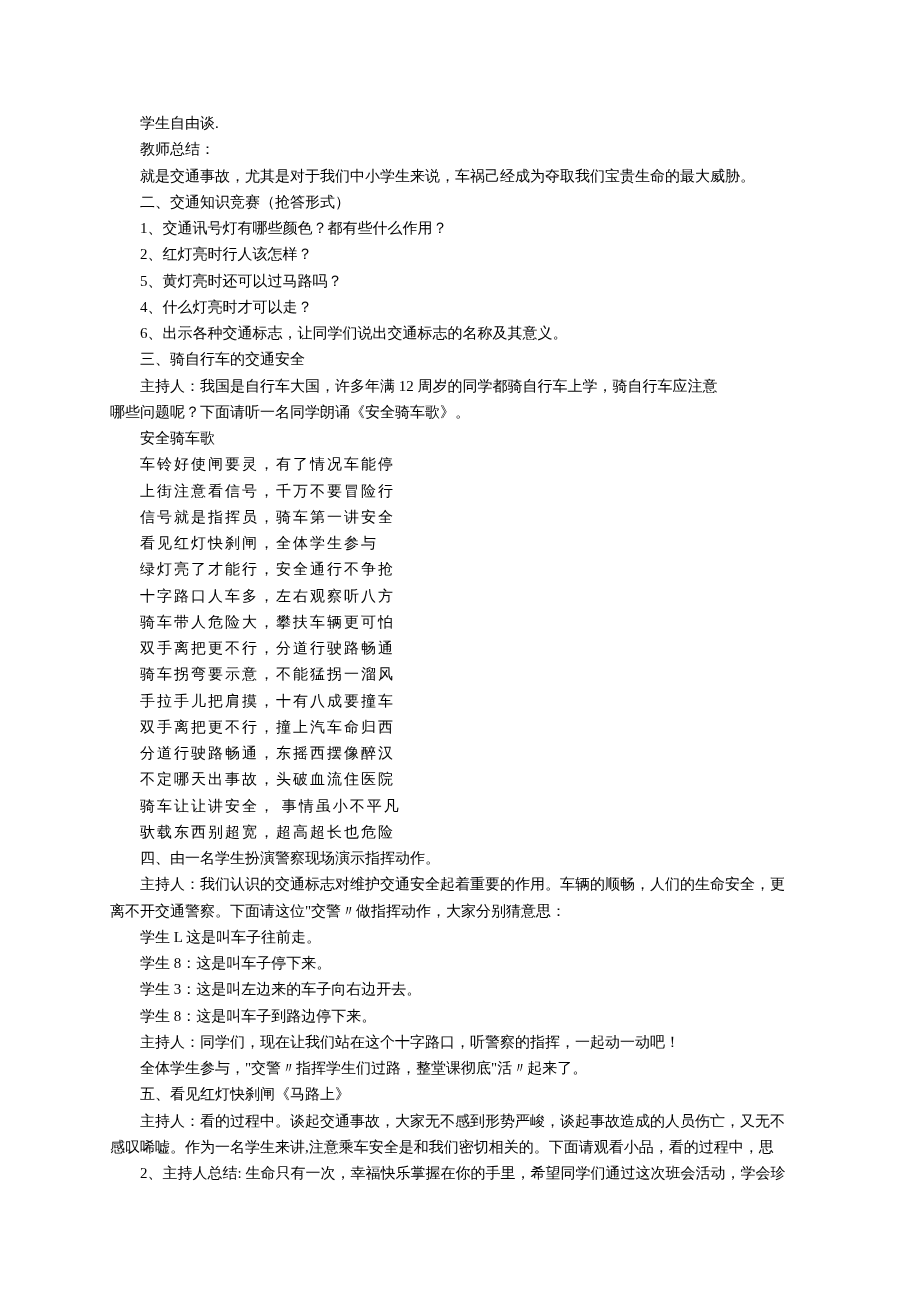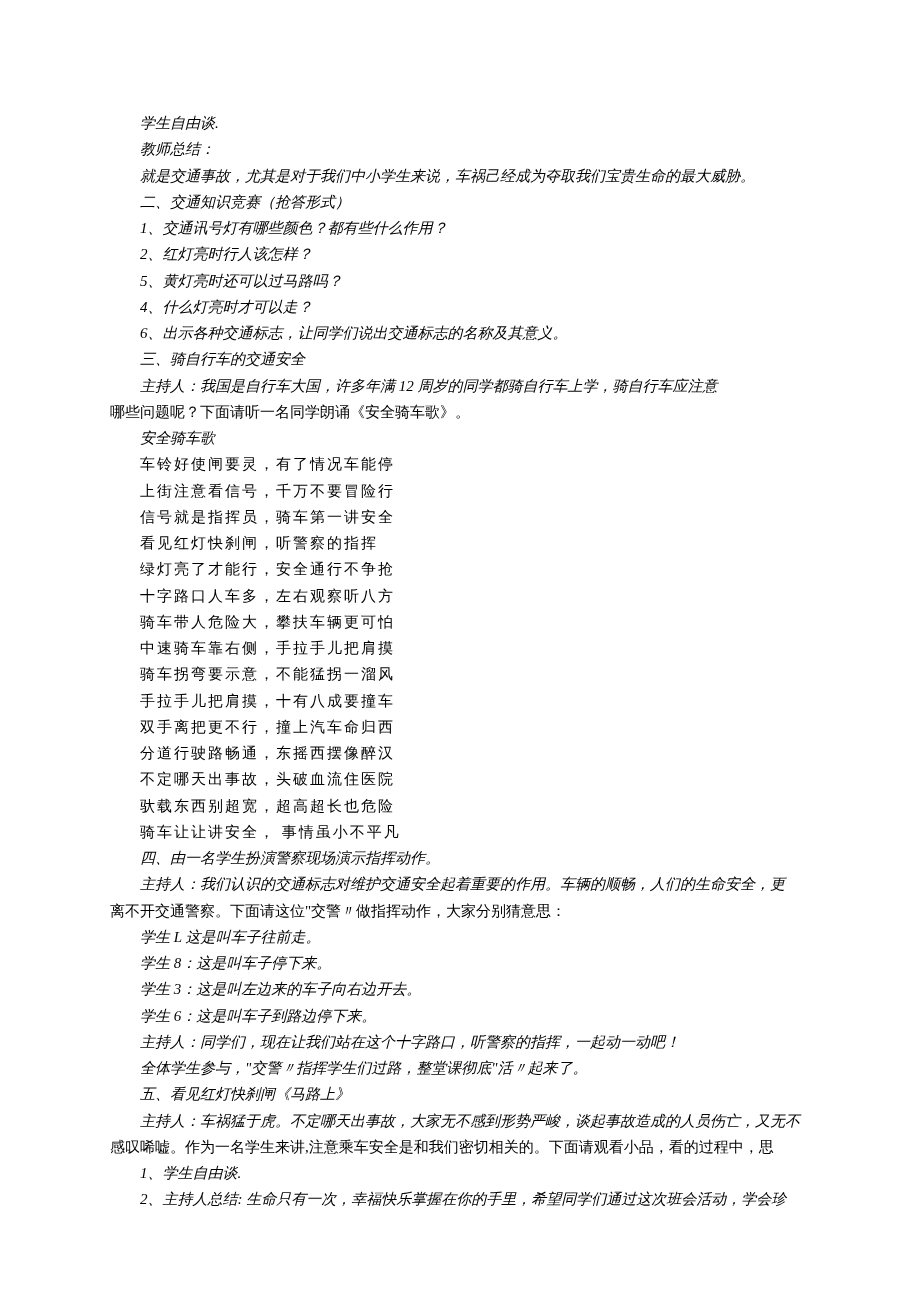--- a/index.html
+++ b/index.html
@@ -10,21 +10,20 @@
     width: 920px;
   }
   .page {
     padding: 110px 110px 60px 110px;
     font-size: 15px;
     line-height: 1.75;
     color: #000000;
   }
   .indent {
     text-indent: 2em;
-    font-style: italic;
   }
   .poem {
     text-indent: 2em;
     letter-spacing: 2px;
   }
 </style>
 </head>
 <body>
 
 <div class="page">
@@ -37,39 +36,38 @@
   <div class="indent">5、黄灯亮时还可以过马路吗？</div>
   <div class="indent">4、什么灯亮时才可以走？</div>
   <div class="indent">6、出示各种交通标志，让同学们说出交通标志的名称及其意义。</div>
   <div class="indent">三、骑自行车的交通安全</div>
   <div class="indent">主持人：我国是自行车大国，许多年满 12 周岁的同学都骑自行车上学，骑自行车应注意</div>
   <div>哪些问题呢？下面请听一名同学朗诵《安全骑车歌》。</div>
   <div class="indent">安全骑车歌</div>
   <div class="poem">车铃好使闸要灵，有了情况车能停</div>
   <div class="poem">上街注意看信号，千万不要冒险行</div>
   <div class="poem">信号就是指挥员，骑车第一讲安全</div>
-  <div class="poem">看见红灯快刹闸，听警察的指挥</div>
+  <div class="poem">看见红灯快刹闸，全体学生参与</div>
   <div class="poem">绿灯亮了才能行，安全通行不争抢</div>
   <div class="poem">十字路口人车多，左右观察听八方</div>
   <div class="poem">骑车带人危险大，攀扶车辆更可怕</div>
-  <div class="poem">中速骑车靠右侧，手拉手儿把肩摸</div>
+  <div class="poem">双手离把更不行，分道行驶路畅通</div>
   <div class="poem">骑车拐弯要示意，不能猛拐一溜风</div>
   <div class="poem">手拉手儿把肩摸，十有八成要撞车</div>
   <div class="poem">双手离把更不行，撞上汽车命归西</div>
   <div class="poem">分道行驶路畅通，东摇西摆像醉汉</div>
   <div class="poem">不定哪天出事故，头破血流住医院</div>
+  <div class="poem">骑车让让讲安全，  事情虽小不平凡</div>
   <div class="poem">驮载东西别超宽，超高超长也危险</div>
-  <div class="poem">骑车让让讲安全，  事情虽小不平凡</div>
   <div class="indent">四、由一名学生扮演警察现场演示指挥动作。</div>
   <div class="indent">主持人：我们认识的交通标志对维护交通安全起着重要的作用。车辆的顺畅，人们的生命安全，更</div>
   <div>离不开交通警察。下面请这位"交警〃做指挥动作，大家分别猜意思：</div>
   <div class="indent">学生 L 这是叫车子往前走。</div>
   <div class="indent">学生 8：这是叫车子停下来。</div>
   <div class="indent">学生 3：这是叫左边来的车子向右边开去。</div>
-  <div class="indent">学生 6：这是叫车子到路边停下来。</div>
+  <div class="indent">学生 8：这是叫车子到路边停下来。</div>
   <div class="indent">主持人：同学们，现在让我们站在这个十字路口，听警察的指挥，一起动一动吧！</div>
   <div class="indent">全体学生参与，"交警〃指挥学生们过路，整堂课彻底"活〃起来了。</div>
   <div class="indent">五、看见红灯快刹闸《马路上》</div>
-  <div class="indent">主持人：车祸猛于虎。不定哪天出事故，大家无不感到形势严峻，谈起事故造成的人员伤亡，又无不</div>
+  <div class="indent">主持人：看的过程中。谈起交通事故，大家无不感到形势严峻，谈起事故造成的人员伤亡，又无不</div>
   <div>感叹唏嘘。作为一名学生来讲,注意乘车安全是和我们密切相关的。下面请观看小品，看的过程中，思</div>
-  <div class="indent">1、学生自由谈.</div>
   <div class="indent">2、主持人总结: 生命只有一次，幸福快乐掌握在你的手里，希望同学们通过这次班会活动，学会珍</div>
 </div>
 
 </body></html>

